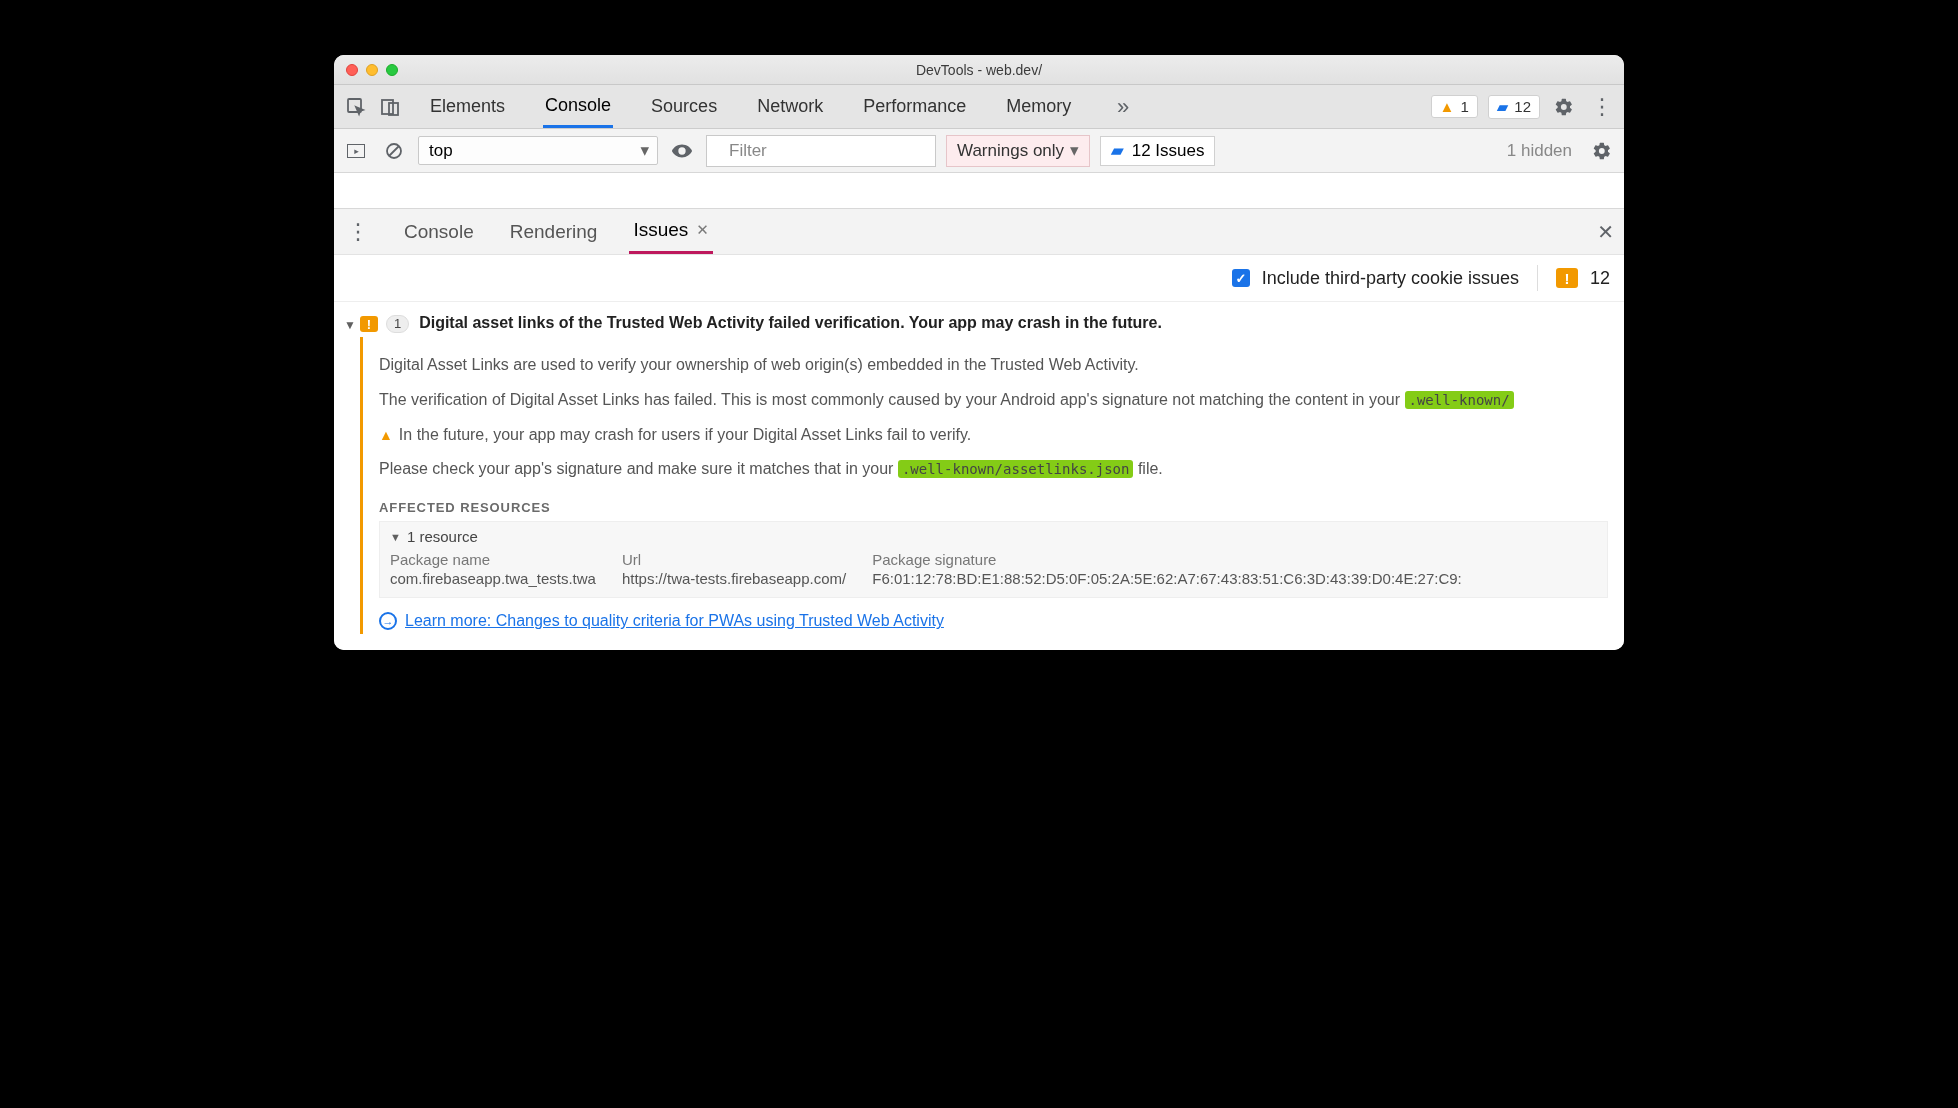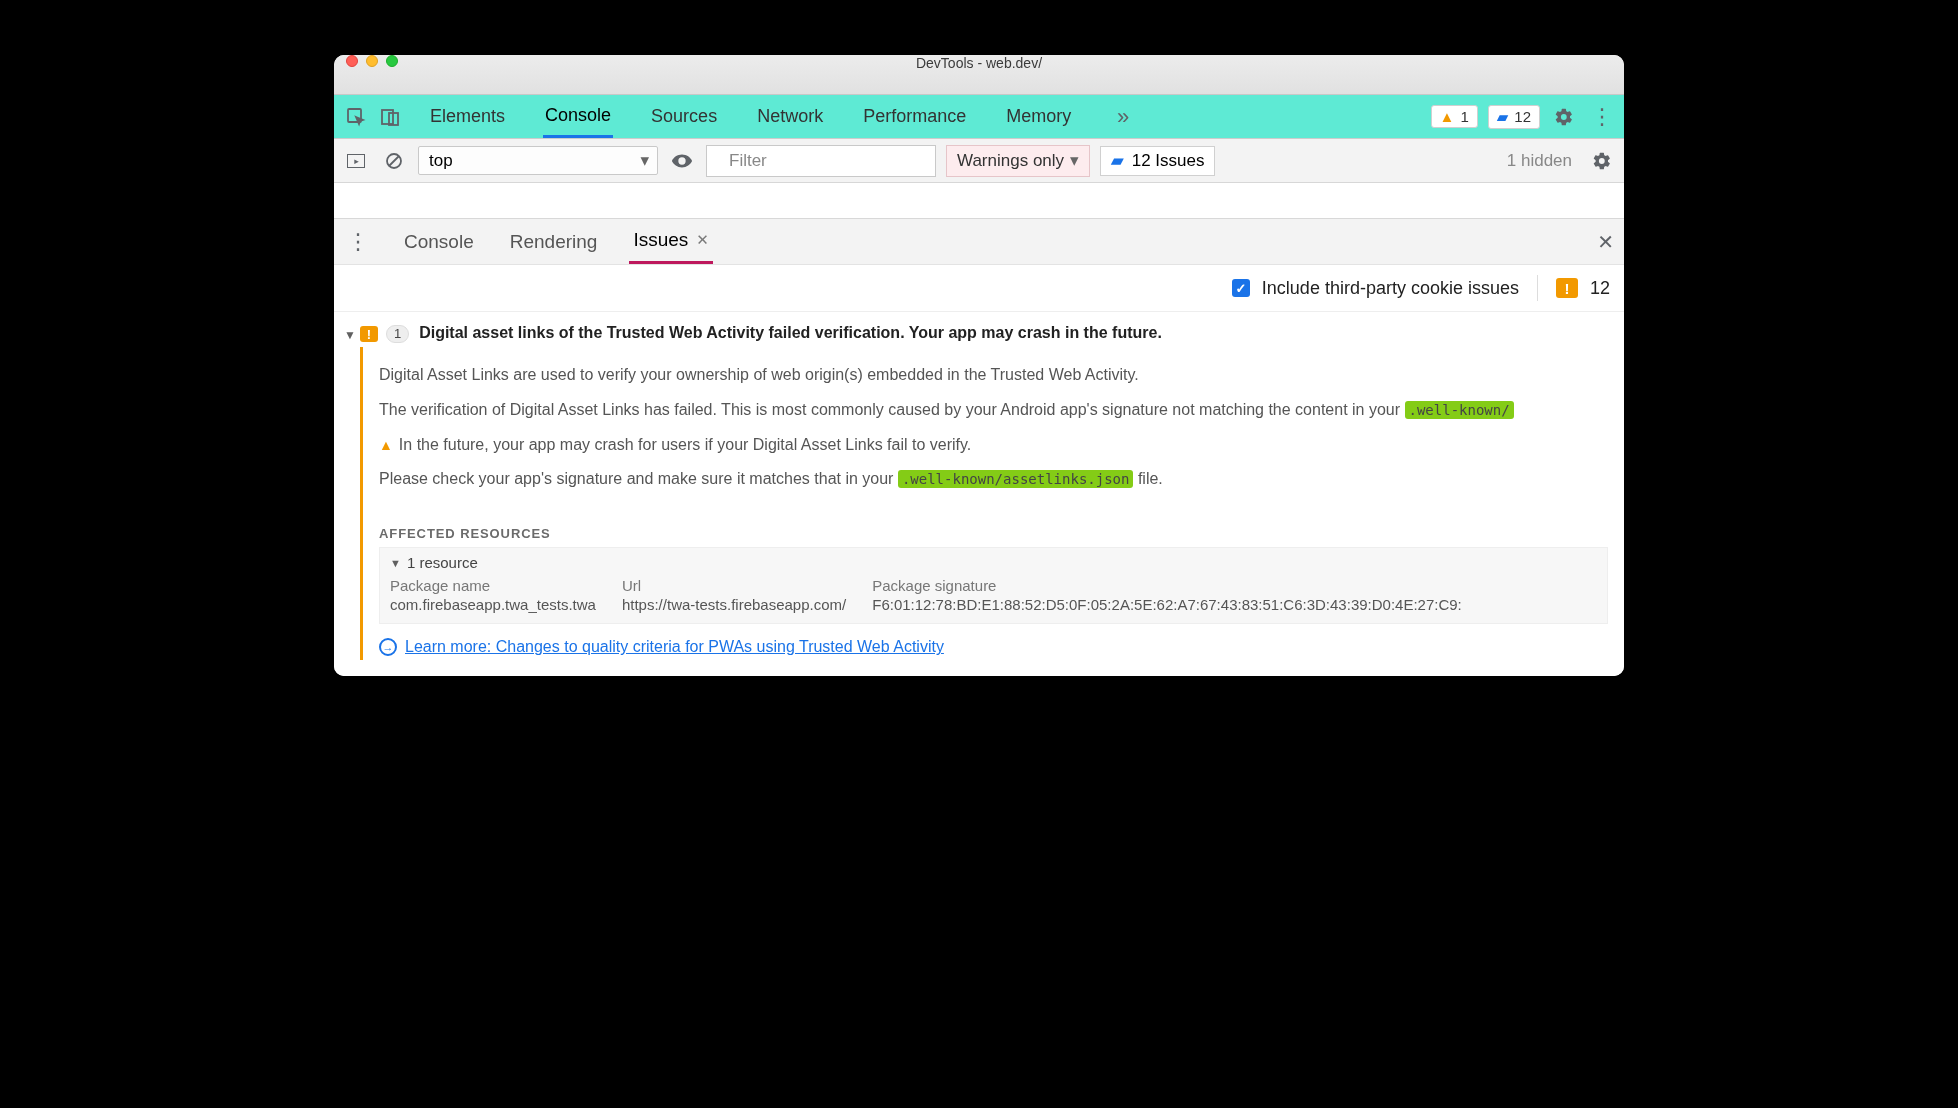--- a/index.html
+++ b/index.html
@@ -14,40 +14,40 @@
   }
   .window {
     width: 1290px;
     background: #fff;
     border-radius: 10px;
     box-shadow: 0 24px 60px rgba(0,0,0,.5);
     overflow: hidden;
   }
   
   .titlebar {
-    height: 40px;
+    height: 30px;
     background: linear-gradient(#ececec,#e1e1e1);
     border-bottom: 1px solid #c8c8c8;
     display: flex;
-    align-items: flex-start;
+    align-items: center;
     position: relative;
   }
   .traffic { display:flex; gap:8px; padding-left:12px; }
   .light { width:12px; height:12px; border-radius:50%; }
   .light.red { background:#ff5f57; border:1px solid #e0443e; }
   .light.yellow { background:#ffbd2e; border:1px solid #dea123; }
   .light.green { background:#28c940; border:1px solid #1dad2b; }
   .titlebar-title {
     position:absolute; left:0; right:0; text-align:center;
     font-size:14px; color:#3b3b3b; font-weight:400;
   }
   
   .main-toolbar {
     height: 44px;
-    background:#5eead4;
+    background:#e5e5e5;
     border-bottom:1px solid #ccc;
     display:flex;
     align-items:center;
     padding: 0 8px;
     gap: 6px;
     font-size:18px;
     color:#333;
   }
   .toolbar-icon {
     width:28px; height:28px; display:flex; align-items:center; justify-content:center;
@@ -145,21 +145,21 @@
   }
   .issue-content p { color:#555; margin:14px 0; filter:blur(.35px); line-height:1.3;}
   .issue-content .inline-warning-line { display:flex; align-items:center; gap:6px; }
   .tri-warn { color:#f29900; font-size:14px;}
   code.inline {
     background:#84cc16; padding:1px 4px; border-radius:3px;
     font-family: ui-monospace, Menlo, monospace; font-size:14px; color:#444;
   }
   .affected-heading {
     text-transform:uppercase; letter-spacing:.07em; font-weight:600;
-    color:#6b6b6b; font-size:13px; margin-top:36px; filter:blur(.35px);
+    color:#6b6b6b; font-size:13px; margin-top:20px; filter:blur(.35px);
   }
   .res-box { background:#f7f7f7; border:1px solid #eee; margin-top:6px; padding:6px 10px 10px 10px; }
   .res-sub { display:flex; align-items:center; gap:6px; font-size:15px; color:#444; filter:blur(.35px);}
   .res-table { display:flex; gap:26px; margin-top:6px; font-size:15px; color:#555; filter:blur(.35px);}
   .res-col-h { color:#777; margin-bottom:2px;}
   .learn-more { display:flex; align-items:center; gap:8px; margin-top:14px; }
   .learn-more a { color:#1a73e8; text-decoration:underline; filter:blur(.3px); font-size:16px;}
   .circle-arrow {
     width:18px; height:18px; border:2px solid #1a73e8; border-radius:50%;
     display:flex; align-items:center; justify-content:center; color:#1a73e8;

